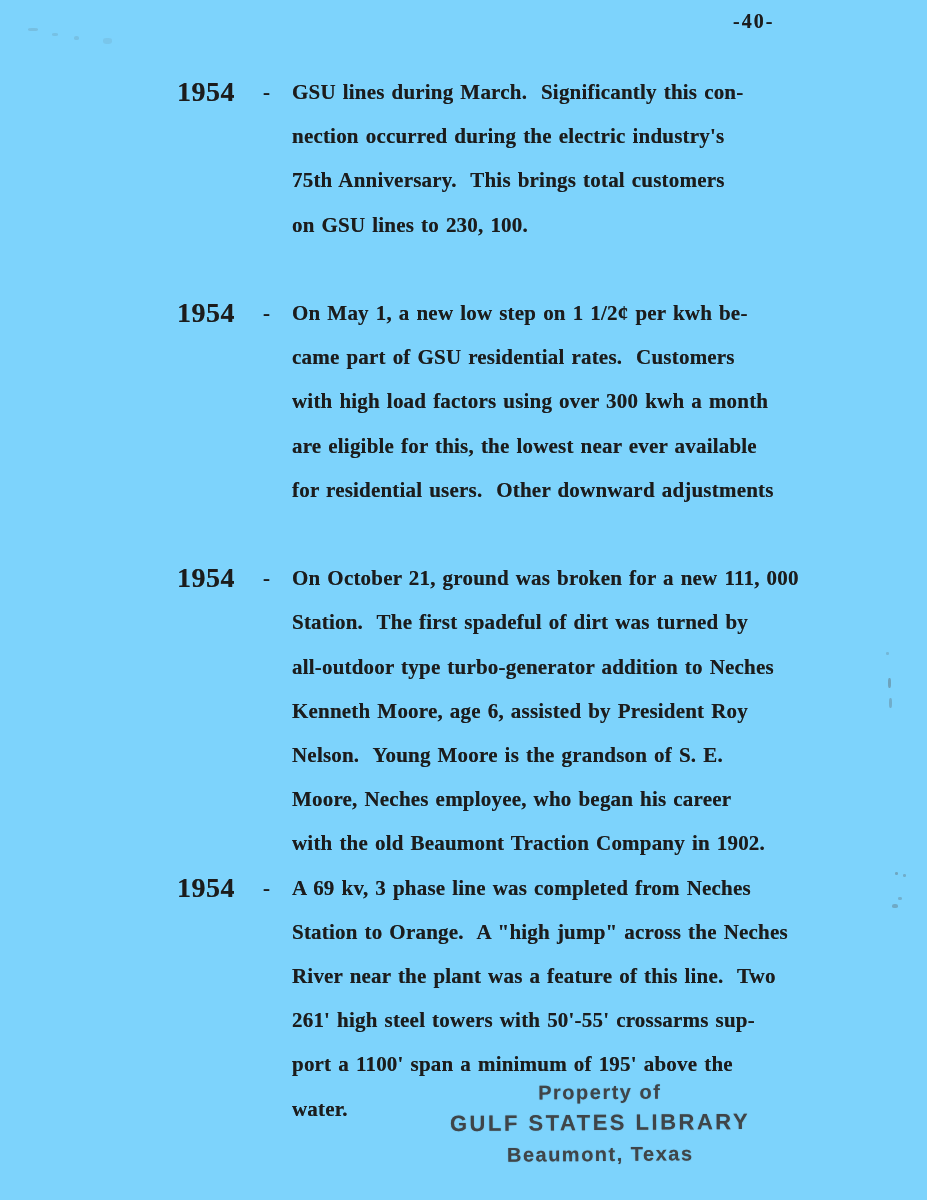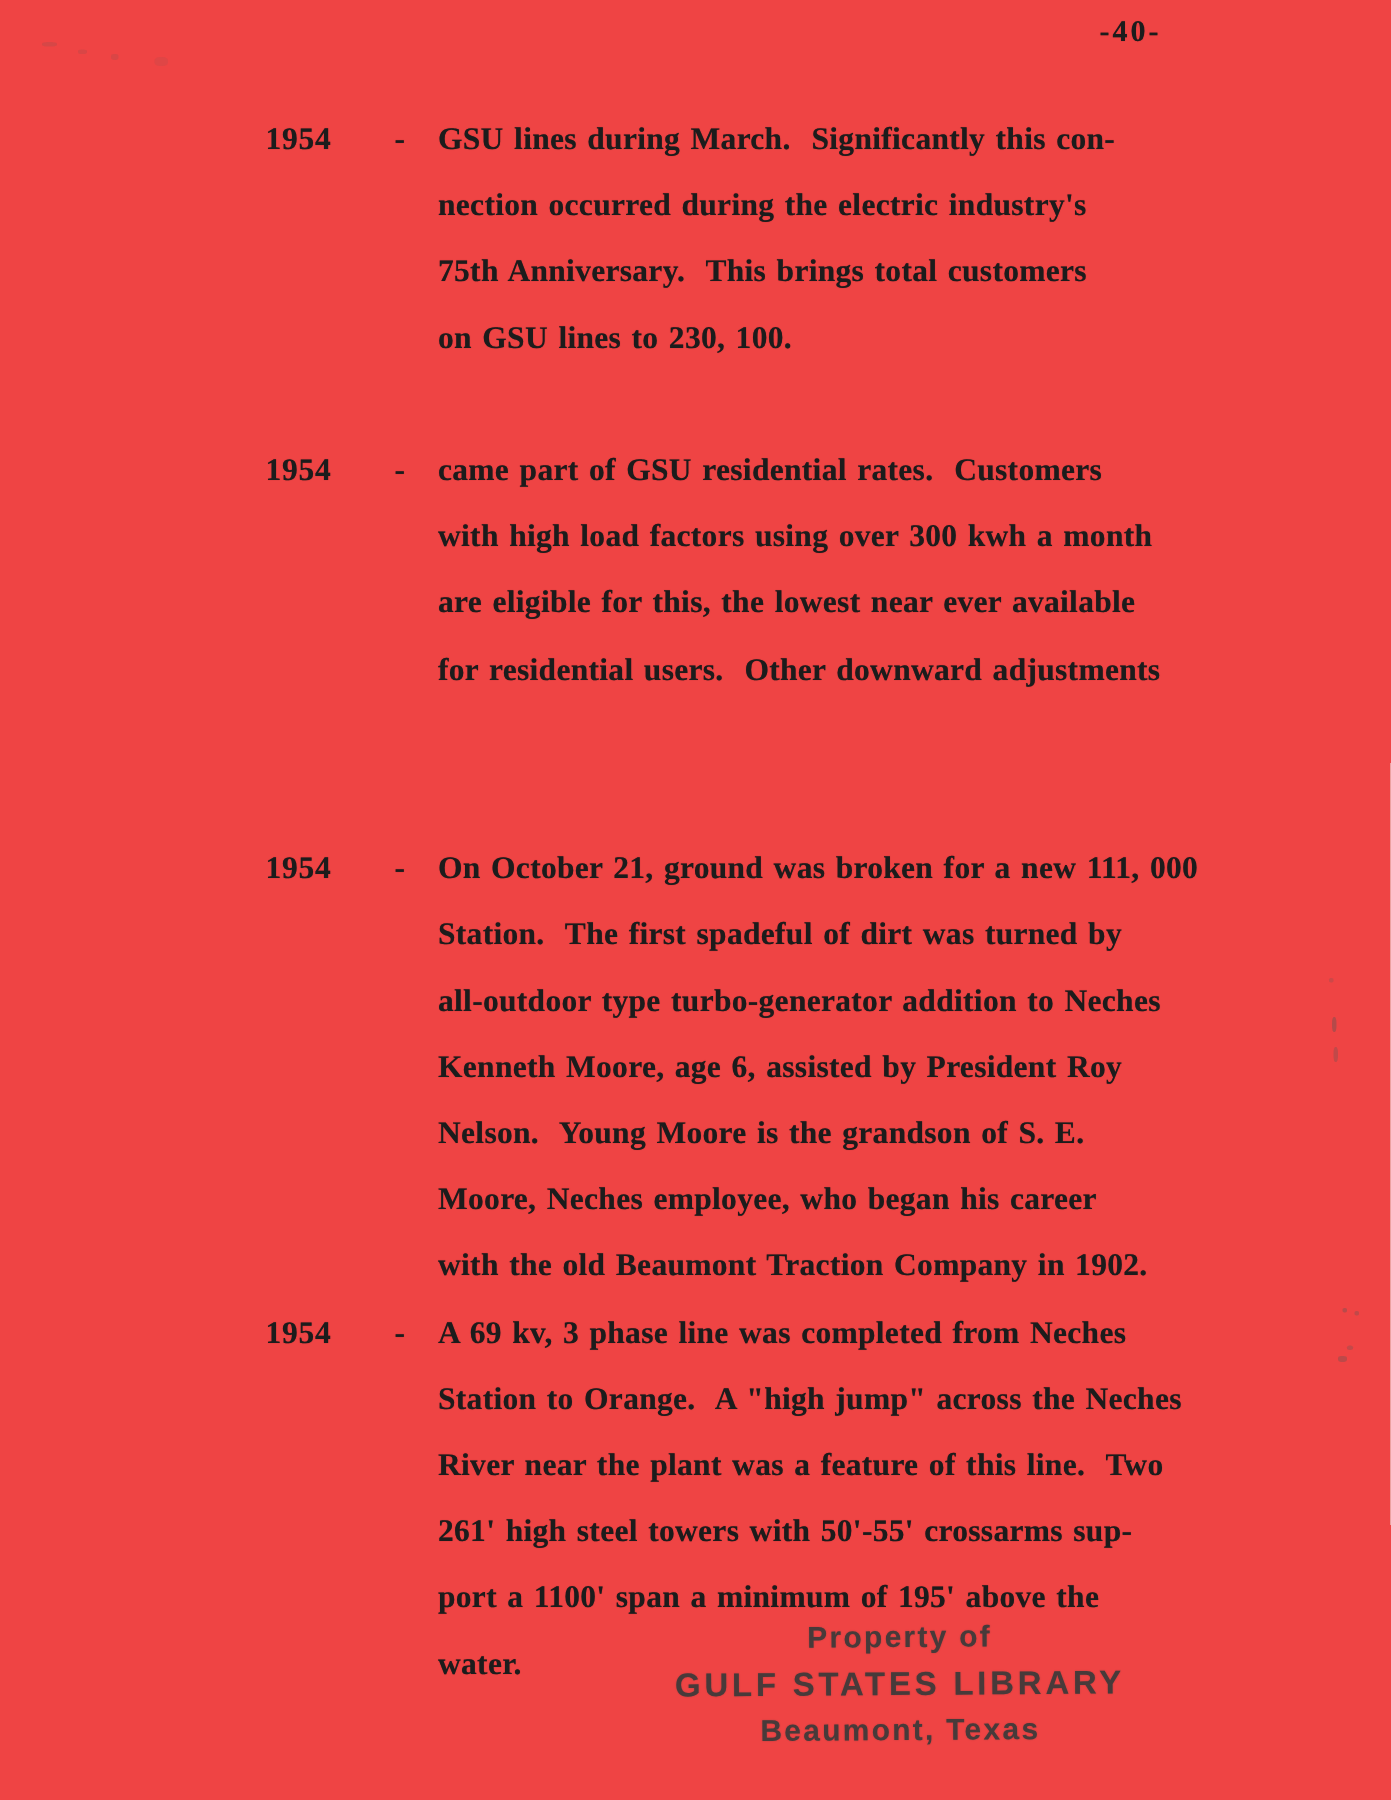--- a/index.html
+++ b/index.html
@@ -4,21 +4,21 @@
 <style>
   html, body {
     margin: 0;
     padding: 0;
     background: #e9e9e7;
   }
   .page {
     position: relative;
     width: 927px;
     height: 1200px;
-    background: #ef4444;
+    background: #7dd3fc;
     overflow: hidden;
     font-family: "Liberation Serif", serif;
     font-weight: bold;
     color: #1c1c1c;
     text-shadow: 0 0 0.5px rgba(20,20,20,0.55);
   }
   .page-number {
     position: absolute;
     left: 733px;
     top: 10px;
@@ -28,21 +28,21 @@
   }
   .entry {
     position: absolute;
     left: 0;
     width: 927px;
   }
   .year {
     position: absolute;
     left: 177px;
     top: 0;
-    font-size: 21px;
+    font-size: 28px;
     line-height: 44.2px;
     letter-spacing: 0.5px;
   }
   .dash {
     position: absolute;
     left: 263px;
     top: 0;
     font-size: 21px;
     line-height: 44.2px;
   }
@@ -103,20 +103,21 @@
           <div class="line">GSU lines during March.  Significantly this con-</div>
           <div class="line">nection occurred during the electric industry's</div>
           <div class="line">75th Anniversary.  This brings total customers</div>
           <div class="line">on GSU lines to 230, 100.</div>
         </div>
       </div>
       <div class="entry" style="top: 291px;">
         <span class="year">1954</span>
         <span class="dash">-</span>
         <div class="lines">
+          <div class="line">On May 1, a new low step on 1 1/2¢ per kwh be-</div>
           <div class="line">came part of GSU residential rates.  Customers</div>
           <div class="line">with high load factors using over 300 kwh a month</div>
           <div class="line">are eligible for this, the lowest near ever available</div>
           <div class="line">for residential users.  Other downward adjustments</div>
         </div>
       </div>
       <div class="entry" style="top: 556.2px;">
         <span class="year">1954</span>
         <span class="dash">-</span>
         <div class="lines">

